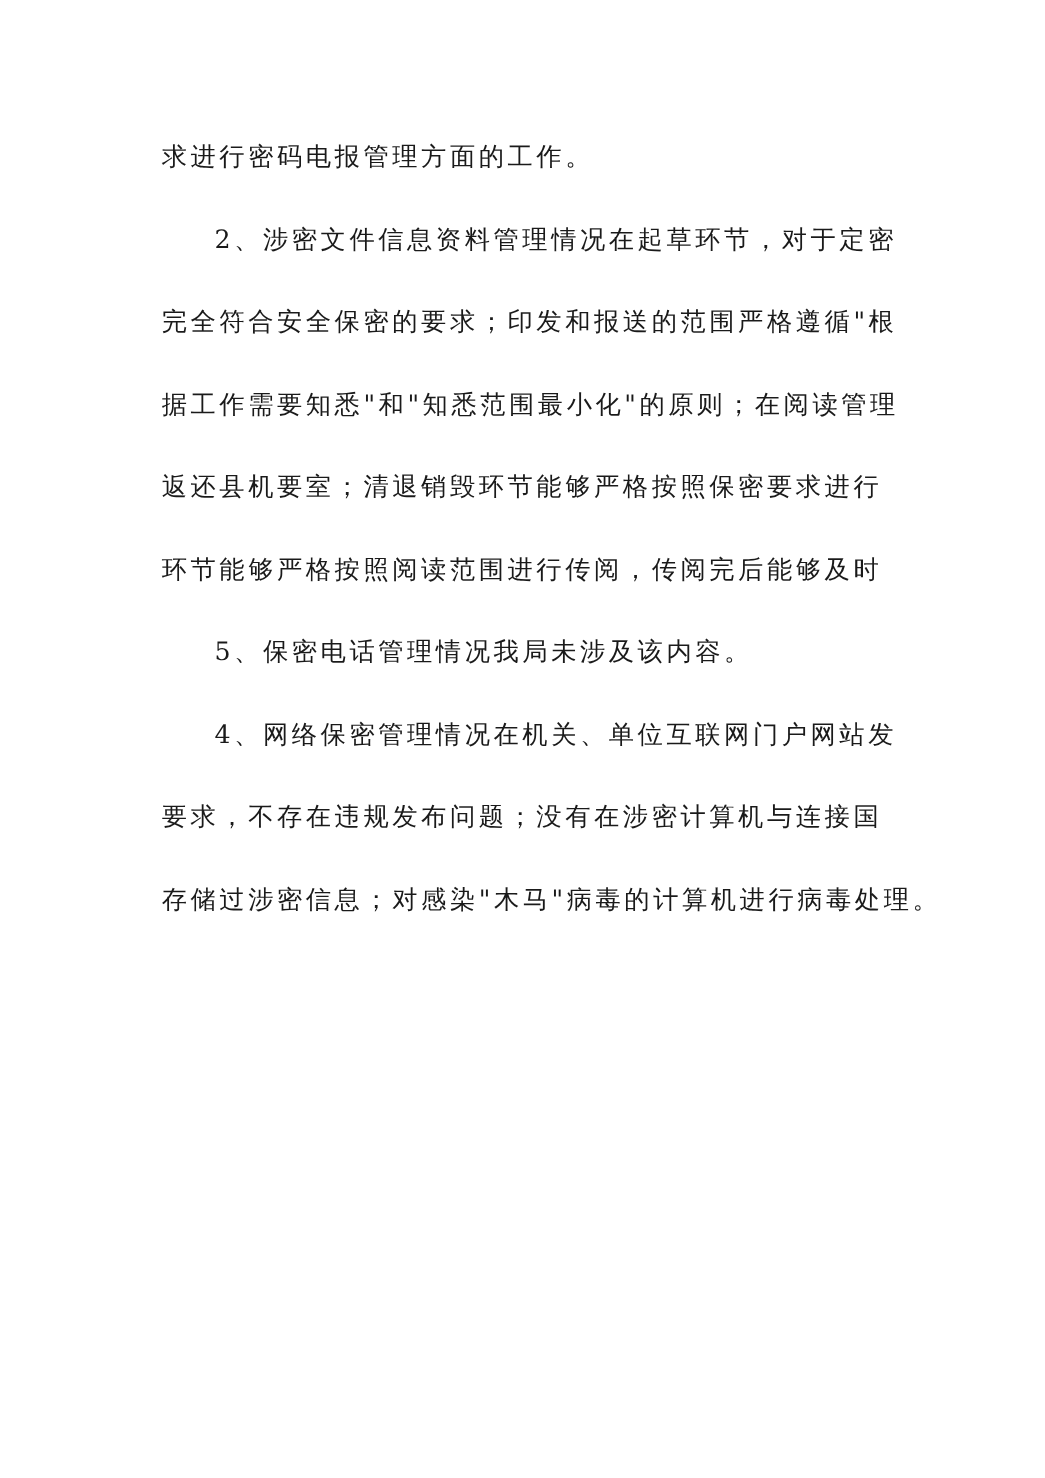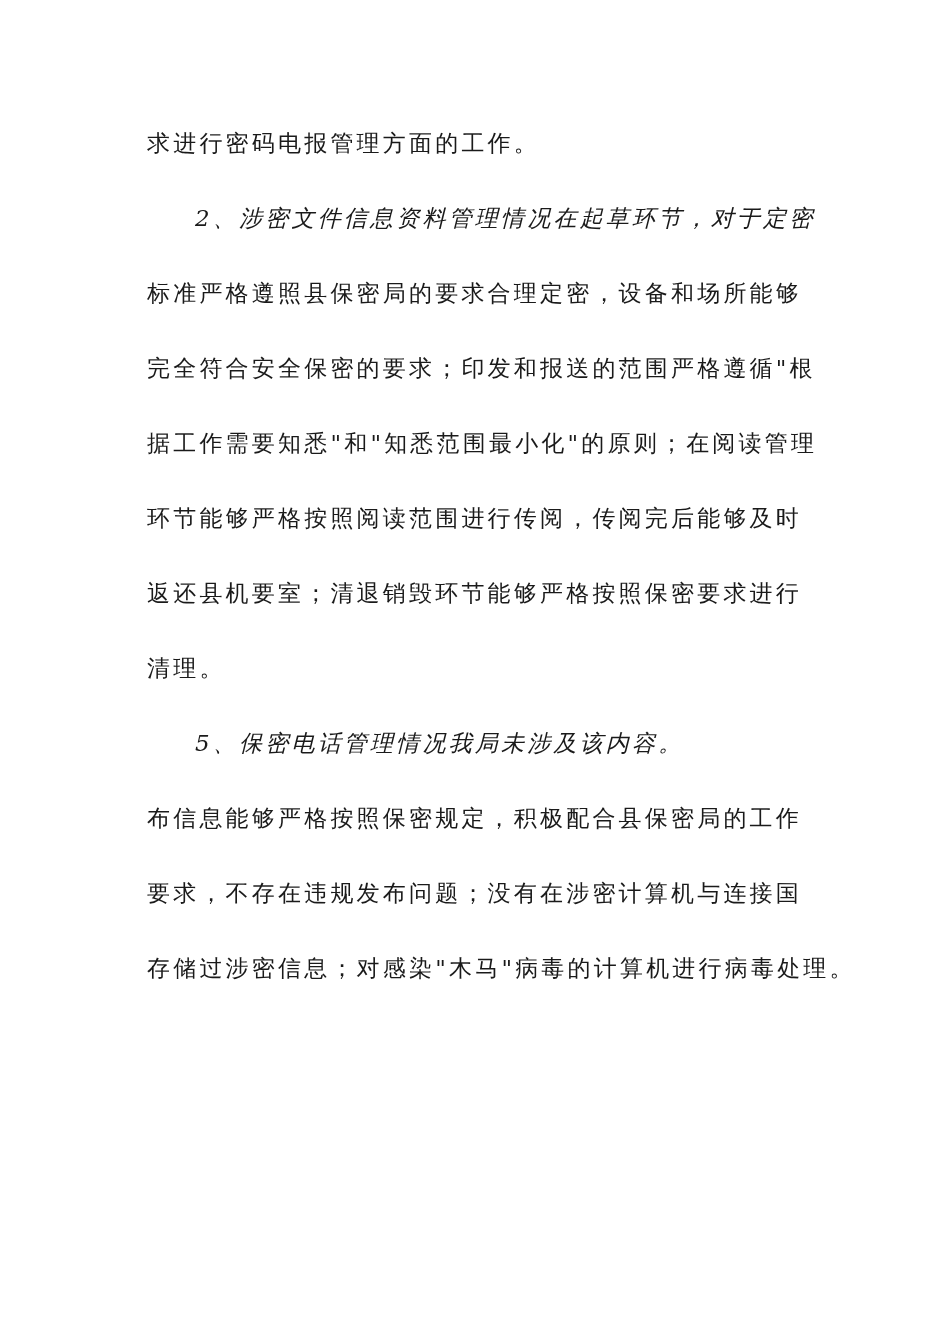--- a/index.html
+++ b/index.html
@@ -12,31 +12,29 @@
       font-family: "DejaVu Serif", "Liberation Serif", serif;
       font-size: 23px;
       color: #1a1a1a;
     }
     .line {
       height: 75px;
       line-height: 36px;
       white-space: nowrap;
       letter-spacing: 3.2px;
     }
-    .indent { padding-left: 48px; font-style: italic; }
+    .indent { padding-left: 48px; }
   </style>
 </head>
 <body>
 
 <div class="page">
   <div class="line">求进行密码电报管理方面的工作。</div>
   <div class="line indent">2、涉密文件信息资料管理情况在起草环节，对于定密</div>
-  <div class="line">标准严格遵照县保密局的要求合理定密，设备和场所能够</div>
   <div class="line">完全符合安全保密的要求；印发和报送的范围严格遵循"根</div>
   <div class="line">据工作需要知悉"和"知悉范围最小化"的原则；在阅读管理</div>
+  <div class="line">返还县机要室；清退销毁环节能够严格按照保密要求进行</div>
   <div class="line">环节能够严格按照阅读范围进行传阅，传阅完后能够及时</div>
-  <div class="line">返还县机要室；清退销毁环节能够严格按照保密要求进行</div>
-  <div class="line">清理。</div>
   <div class="line indent">5、保密电话管理情况我局未涉及该内容。</div>
-  <div class="line">布信息能够严格按照保密规定，积极配合县保密局的工作</div>
+  <div class="line indent">4、网络保密管理情况在机关、单位互联网门户网站发</div>
   <div class="line">要求，不存在违规发布问题；没有在涉密计算机与连接国</div>
   <div class="line">存储过涉密信息；对感染"木马"病毒的计算机进行病毒处理。</div>
 </div>
 
 </body></html>

